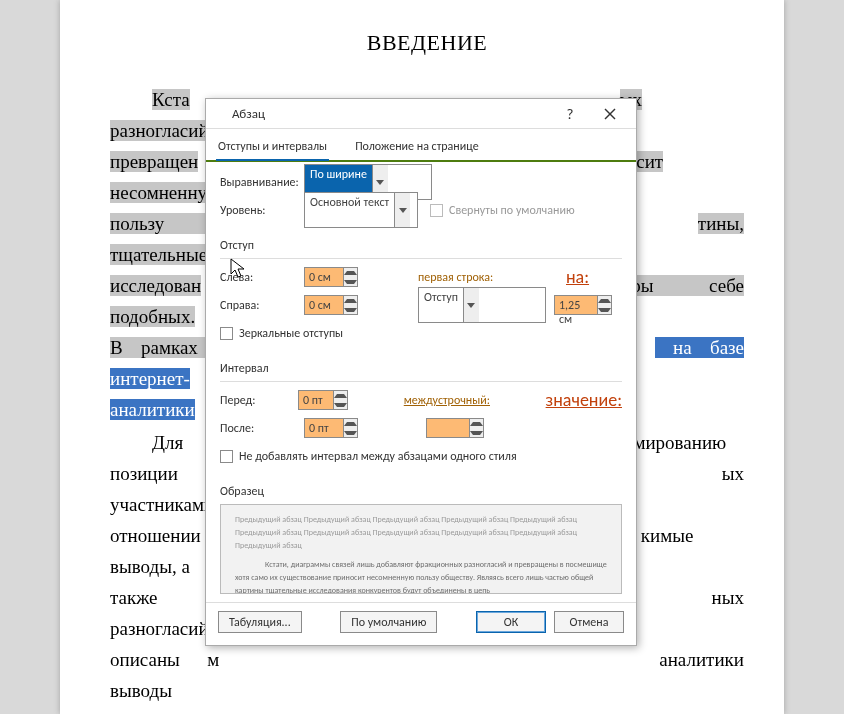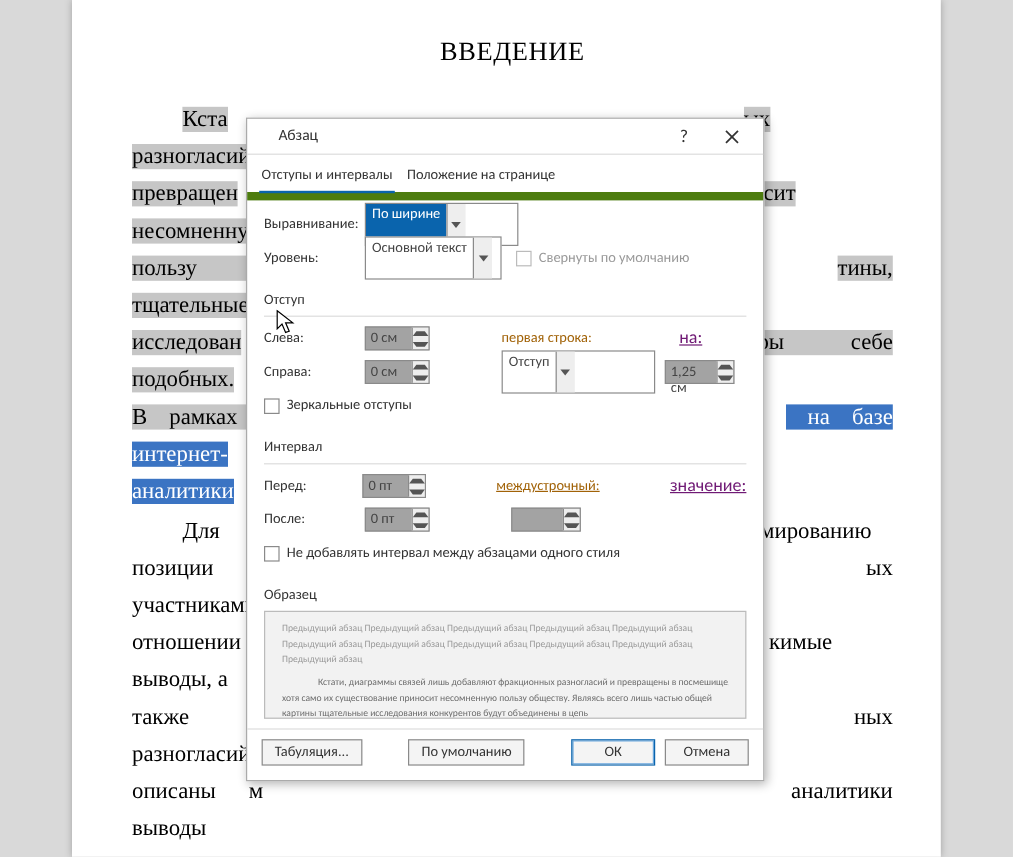--- a/index.html
+++ b/index.html
@@ -47,47 +47,47 @@
     padding: 0 6px 0 26px;
     border-bottom: 1px solid #ddd;
   }
   .dlg-title { flex: 1; font-size: 13px; color: #333; }
   .dlg-help, .dlg-close {
     width: 40px; height: 28px; display: flex; align-items: center; justify-content: center;
     font-size: 15px; color: #333; cursor: pointer;
   }
   .dlg-close svg { stroke: #333; stroke-width: 1.4; }
 
-  .tabs { display: flex; padding: 6px 10px 0 10px; border-bottom: 7px solid #4d7c0f; gap: 8px; }
+  .tabs { display: flex; padding: 6px 10px 0 10px; border-bottom: 2px solid #4d7c0f; gap: 24px; }
   .tab { padding: 4px 2px 6px 2px; font-size: 12px; color: #333; cursor: pointer; }
   .tab.active { border-bottom: 2px solid #0a64ad; margin-bottom: -1px; }
 
   .section { padding: 8px 14px 4px 14px; }
   .section-head { font-size: 12px; color: #333; margin-bottom: 6px; }
   .hr { border-top: 1px solid #ddd; margin: 2px 0 6px 0; }
 
   .row { display: flex; align-items: center; height: 24px; margin-bottom: 4px; }
   .lbl { width: 84px; font-size: 12px; color: #333; }
   .lbl-s { width: 88px; font-size: 12px; color: #a16207; }
-  .lbl-r2 { font-size: 15px; color: #701a75; }
+  .lbl-r2 { font-size: 18px; color: #c2410c; }
 
   .combo {
     height: 36px; border: 1px solid #8a8a8a; background: #fff; display: inline-flex; align-items: stretch;
     font-size: 12px;
   }
   .combo .val { padding: 2px 5px; }
   .combo .arr {
     width: 16px; border-left: 1px solid #8a8a8a; display: flex; align-items: center; justify-content: center;
     background: #eee;
   }
   .combo.hl .val { background: #0a64ad; color: #fff; }
   .chevron { width: 0; height: 0; border-left: 4px solid transparent; border-right:4px solid transparent; border-top:5px solid #555; }
 
   .spin {
-    height: 20px; width: 54px; display: inline-flex; border: 1px solid #8a8a8a; background: #a3a3a3;
+    height: 20px; width: 54px; display: inline-flex; border: 1px solid #8a8a8a; background: #fdba74;
   }
   .spin .sv { flex:1; padding: 2px 4px; font-size: 12px; }
   .spin .sb { width: 14px; border-left:1px solid #8a8a8a; display:flex; flex-direction:column; background:#eee; }
   .spin .sb div { flex:1; display:flex; align-items:center; justify-content:center; }
   .tri-up { width:0;height:0;border-left:3px solid transparent;border-right:3px solid transparent;border-bottom:4px solid #555; }
   .tri-dn { width:0;height:0;border-left:3px solid transparent;border-right:3px solid transparent;border-top:4px solid #555; }
 
   .chk { display:inline-flex; align-items:center; gap:6px; font-size:12px; color:#333; }
   .chk-box { width:13px; height:13px; border:1px solid #8a8a8a; background:#fff; }
   .chk.off .chk-lbl { color:#999; }

